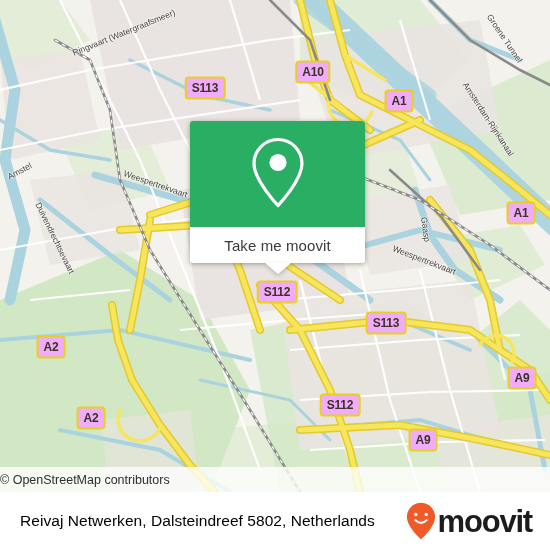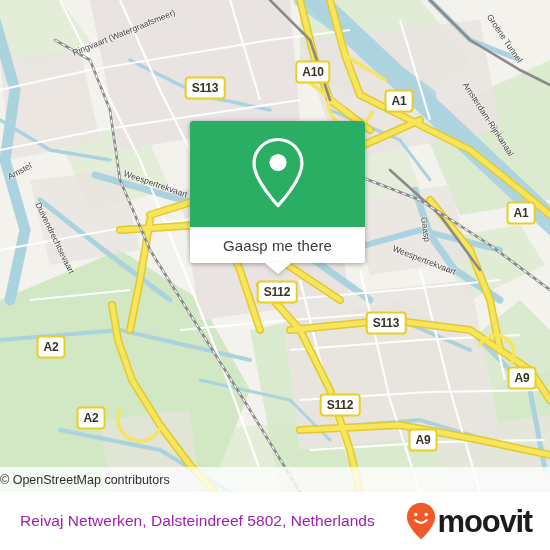--- a/index.html
+++ b/index.html
@@ -8,21 +8,21 @@
               font-family:"Liberation Sans","DejaVu Sans",sans-serif; }
 
   #app { position:relative; width:550px; height:550px; background:#fff; }
 
   
   #map-area { position:absolute; left:0; top:0; width:550px; height:492px;
               overflow:hidden; background:#eef0e8; }
   #map-svg { position:absolute; left:0; top:0; width:550px; height:492px; display:block; }
 
   
-  .shield { position:absolute; background:#ffffff; border:2px solid #e8d020;
+  .shield { position:absolute; background:#f0abfc; border:2px solid #e8d020;
             border-radius:4px; color:#3a3320; font-size:12px; font-weight:bold;
             line-height:1; padding:3px 5px 4px 5px; letter-spacing:-0.2px;
             font-family:"Liberation Sans",sans-serif; white-space:nowrap;
             transform:translate(-50%,-50%); text-align:center; }
 
   
   .maplabel { position:absolute; color:#44413c; font-size:8.5px;
               font-family:"Liberation Sans",sans-serif; white-space:nowrap;
               transform-origin:0 50%; text-shadow:0 0 2px #fff,0 0 2px #fff,0 0 3px #fff; }
 
@@ -46,21 +46,21 @@
   
   #attribution { position:absolute; left:0; bottom:0; width:100%; height:25px;
                  background:rgba(255,255,255,.78); display:flex; align-items:center;
                  }
   #attribution-text { font-size:12.5px; color:#2e2e2e; }
 
   
   #footer { position:absolute; left:0; top:492px; width:550px; height:58px;
             background:#fff; display:flex; align-items:center;
             justify-content:space-between; padding:0 18px 0 20px; }
-  #footer-address { font-size:15.5px; color:#a21caf; letter-spacing:.05px; }
+  #footer-address { font-size:15.5px; color:#000000; letter-spacing:.05px; }
   #brand { display:flex; align-items:center; gap:2px; }
   #brand-wordmark { font-size:31px; font-weight:bold; color:#1c1c1c;
                     letter-spacing:-1.2px; line-height:1; }
 </style>
 </head>
 <body>
 
 <div id="app">
 
   <div id="map-area">
@@ -228,21 +228,21 @@
       </div>
 
     <div id="info-card">
       <div id="card-green">
         <svg id="card-pin" width="60" height="74" viewBox="0 0 60 74">
           <path d="M30 4 C16.7 4 6 14.7 6 28 C6 45 30 70 30 70 C30 70 54 45 54 28 C54 14.7 43.3 4 30 4 Z" fill="none" stroke="#ffffff" stroke-width="3.2" stroke-linejoin="round"></path>
           <circle cx="30" cy="27" r="8.6" fill="#ffffff"></circle>
         </svg>
       </div>
       <div id="card-foot">
-        <span id="card-foot-label">Gaasp me there</span>
+        <span id="card-foot-label">Take me moovit</span>
         <div id="card-tail"></div>
       </div>
     </div>
 
     <div id="attribution">
       <span id="attribution-text">© OpenStreetMap contributors</span>
     </div>
   </div>
 
   <div id="footer">

